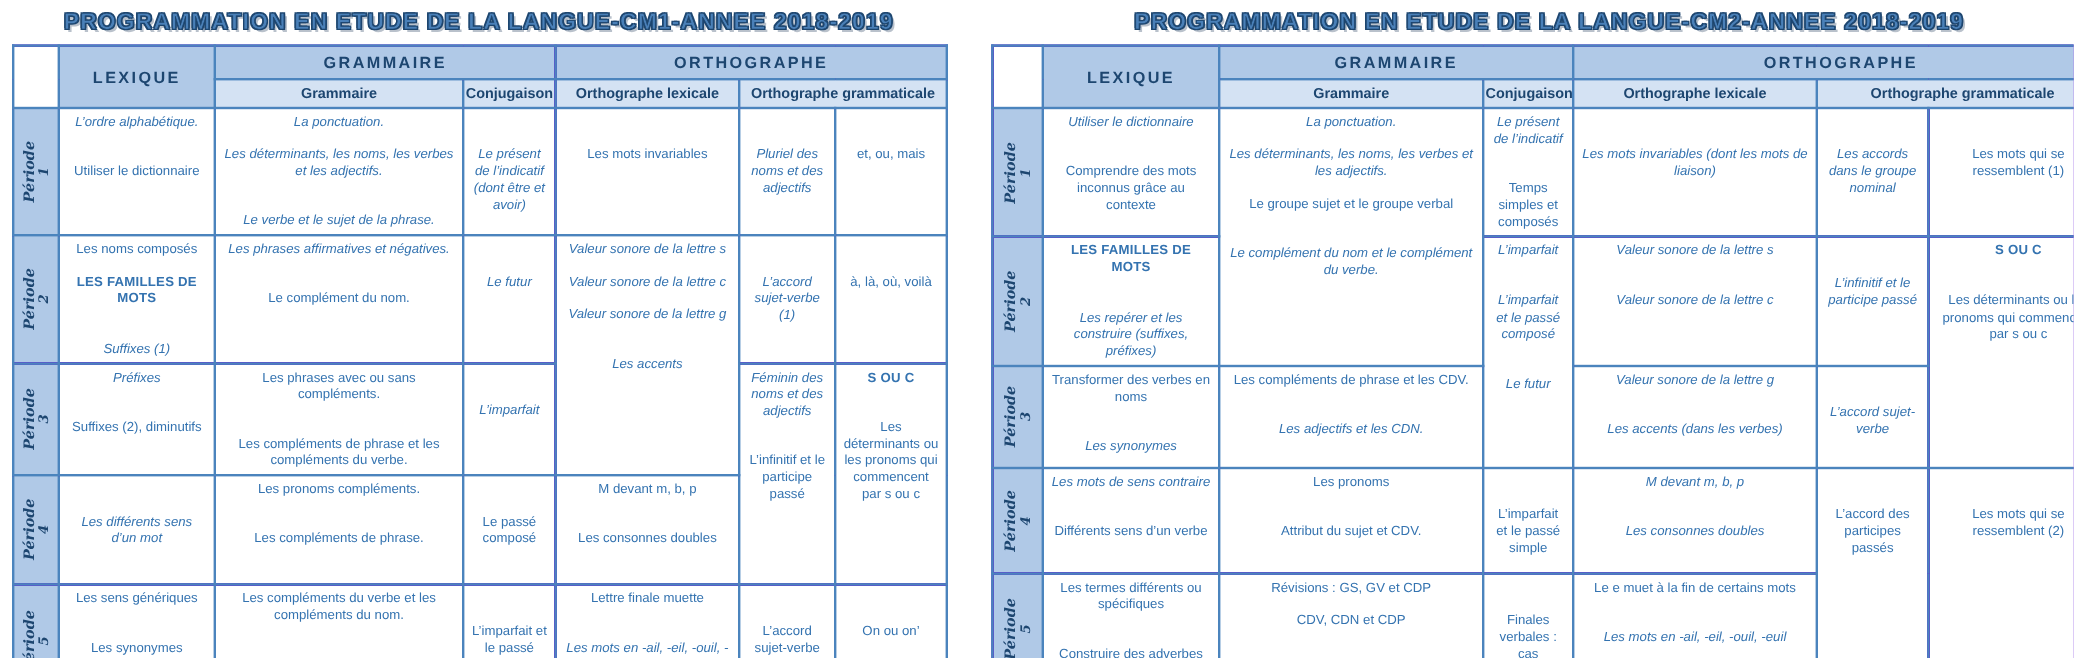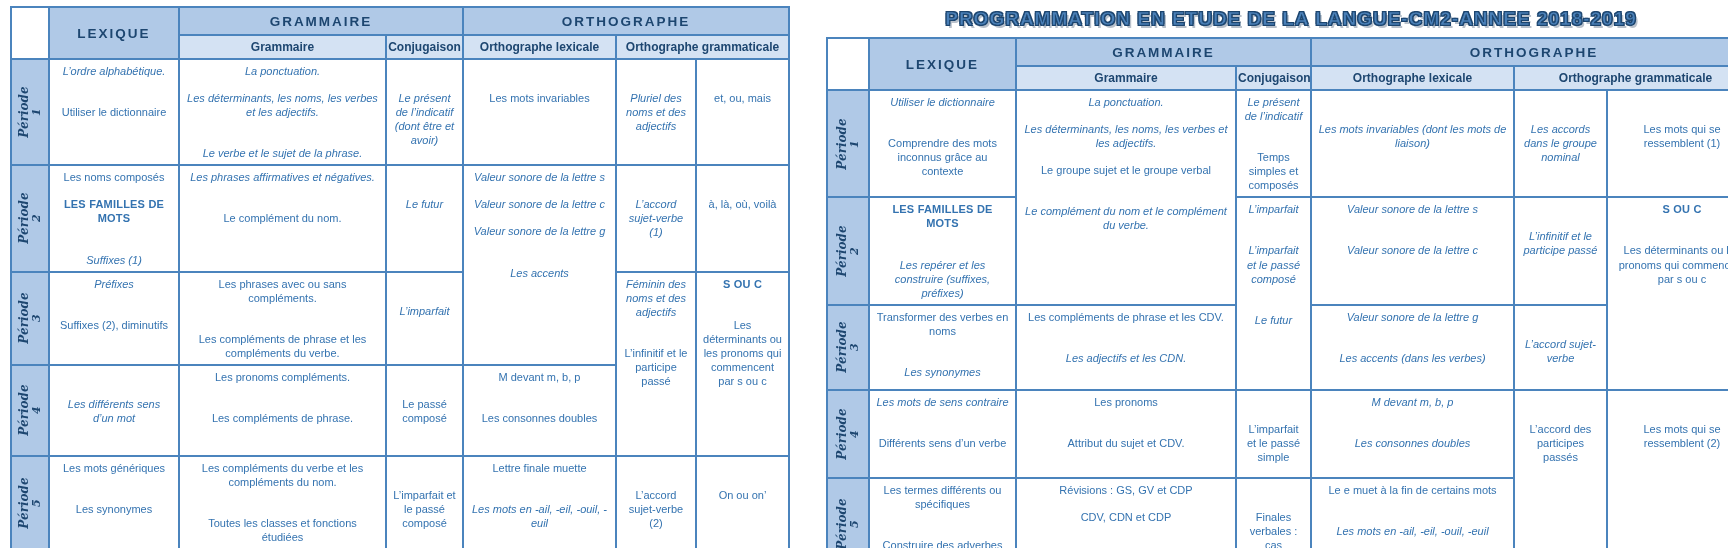--- a/index.html
+++ b/index.html
@@ -45,20 +45,21 @@
   .para:last-child{margin-bottom:0;margin-top:27px;}
   .para.i{font-style:italic;}
   .para.b{font-weight:700;letter-spacing:0.2px;}
   .para.g{margin-top:27px;}
 </style>
 </head>
 <body>
 
 <div class="page">
   <section class="panel cm1">
+    <h1 class="doc-title">PROGRAMMATION EN ETUDE DE LA LANGUE-CM1-ANNEE 2018-2019</h1>
     <div>
         <table class="prog">
           <colgroup>
             <col style="width: 38px;">
             <col style="width: 130px;">
             <col style="width: 207px;">
             <col style="width: 77px;">
             <col style="width: 153px;">
             <col style="width: 80px;">
             <col style="width: 93px;">
@@ -189,21 +190,21 @@
               </td>
             </tr>
             <tr style="height: 81px;">
               <th class="pcell">
                 <div class="rot">
                   <span class="pword">Période</span>
                   <span class="pnum">5</span>
                 </div>
               </th>
               <td class="cell">
-                <p class="para">Les mots génériques</p>
+                <p class="para">Les sens génériques</p>
                 <p class="para">Les synonymes</p>
               </td>
               <td class="cell">
                 <p class="para">Les compléments du verbe et les compléments du nom.</p>
                 <p class="para">Toutes les classes et fonctions étudiées</p>
               </td>
               <td class="cell">
                 <p class="para">L’imparfait et le passé composé</p>
               </td>
               <td class="cell">

